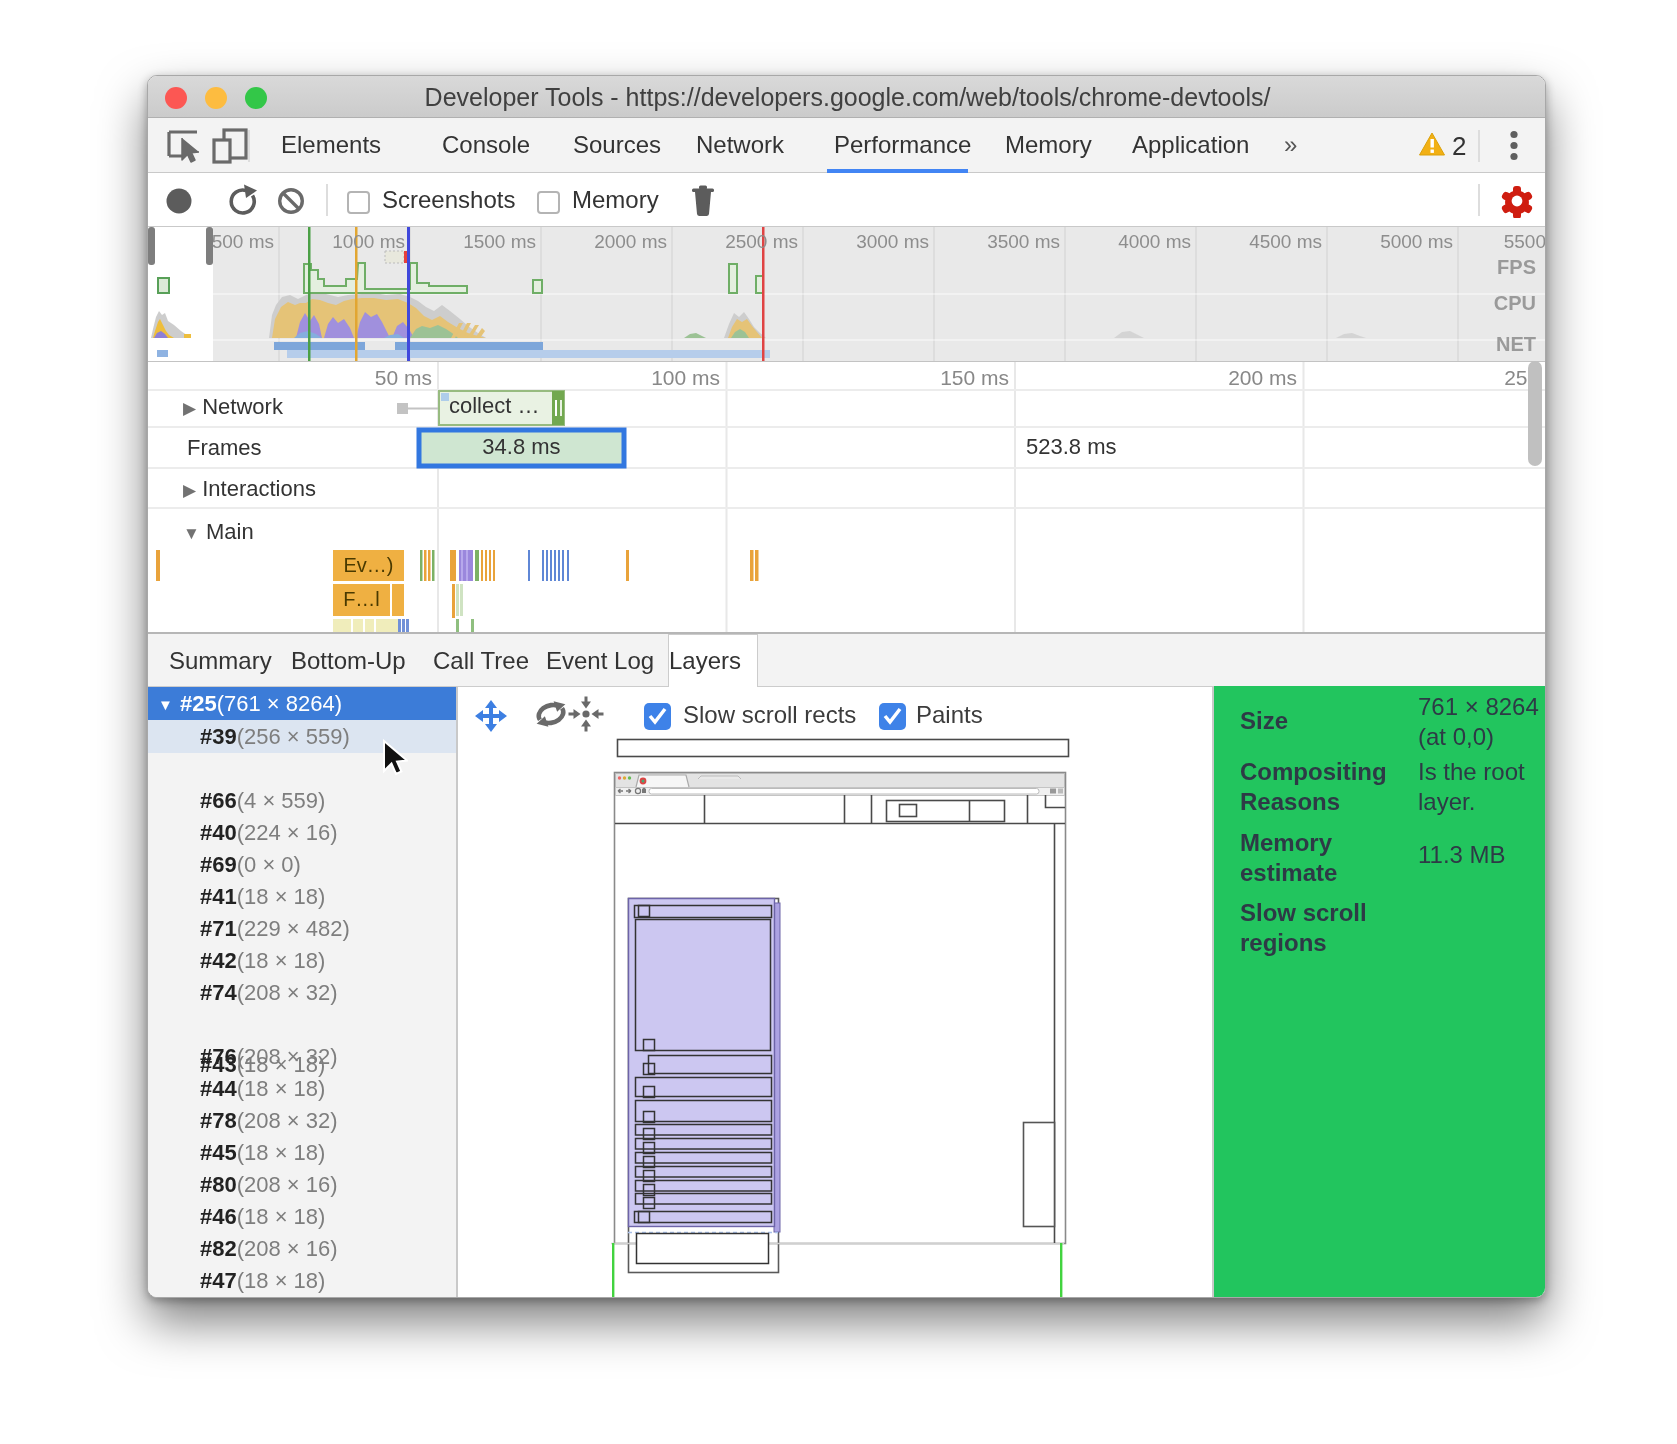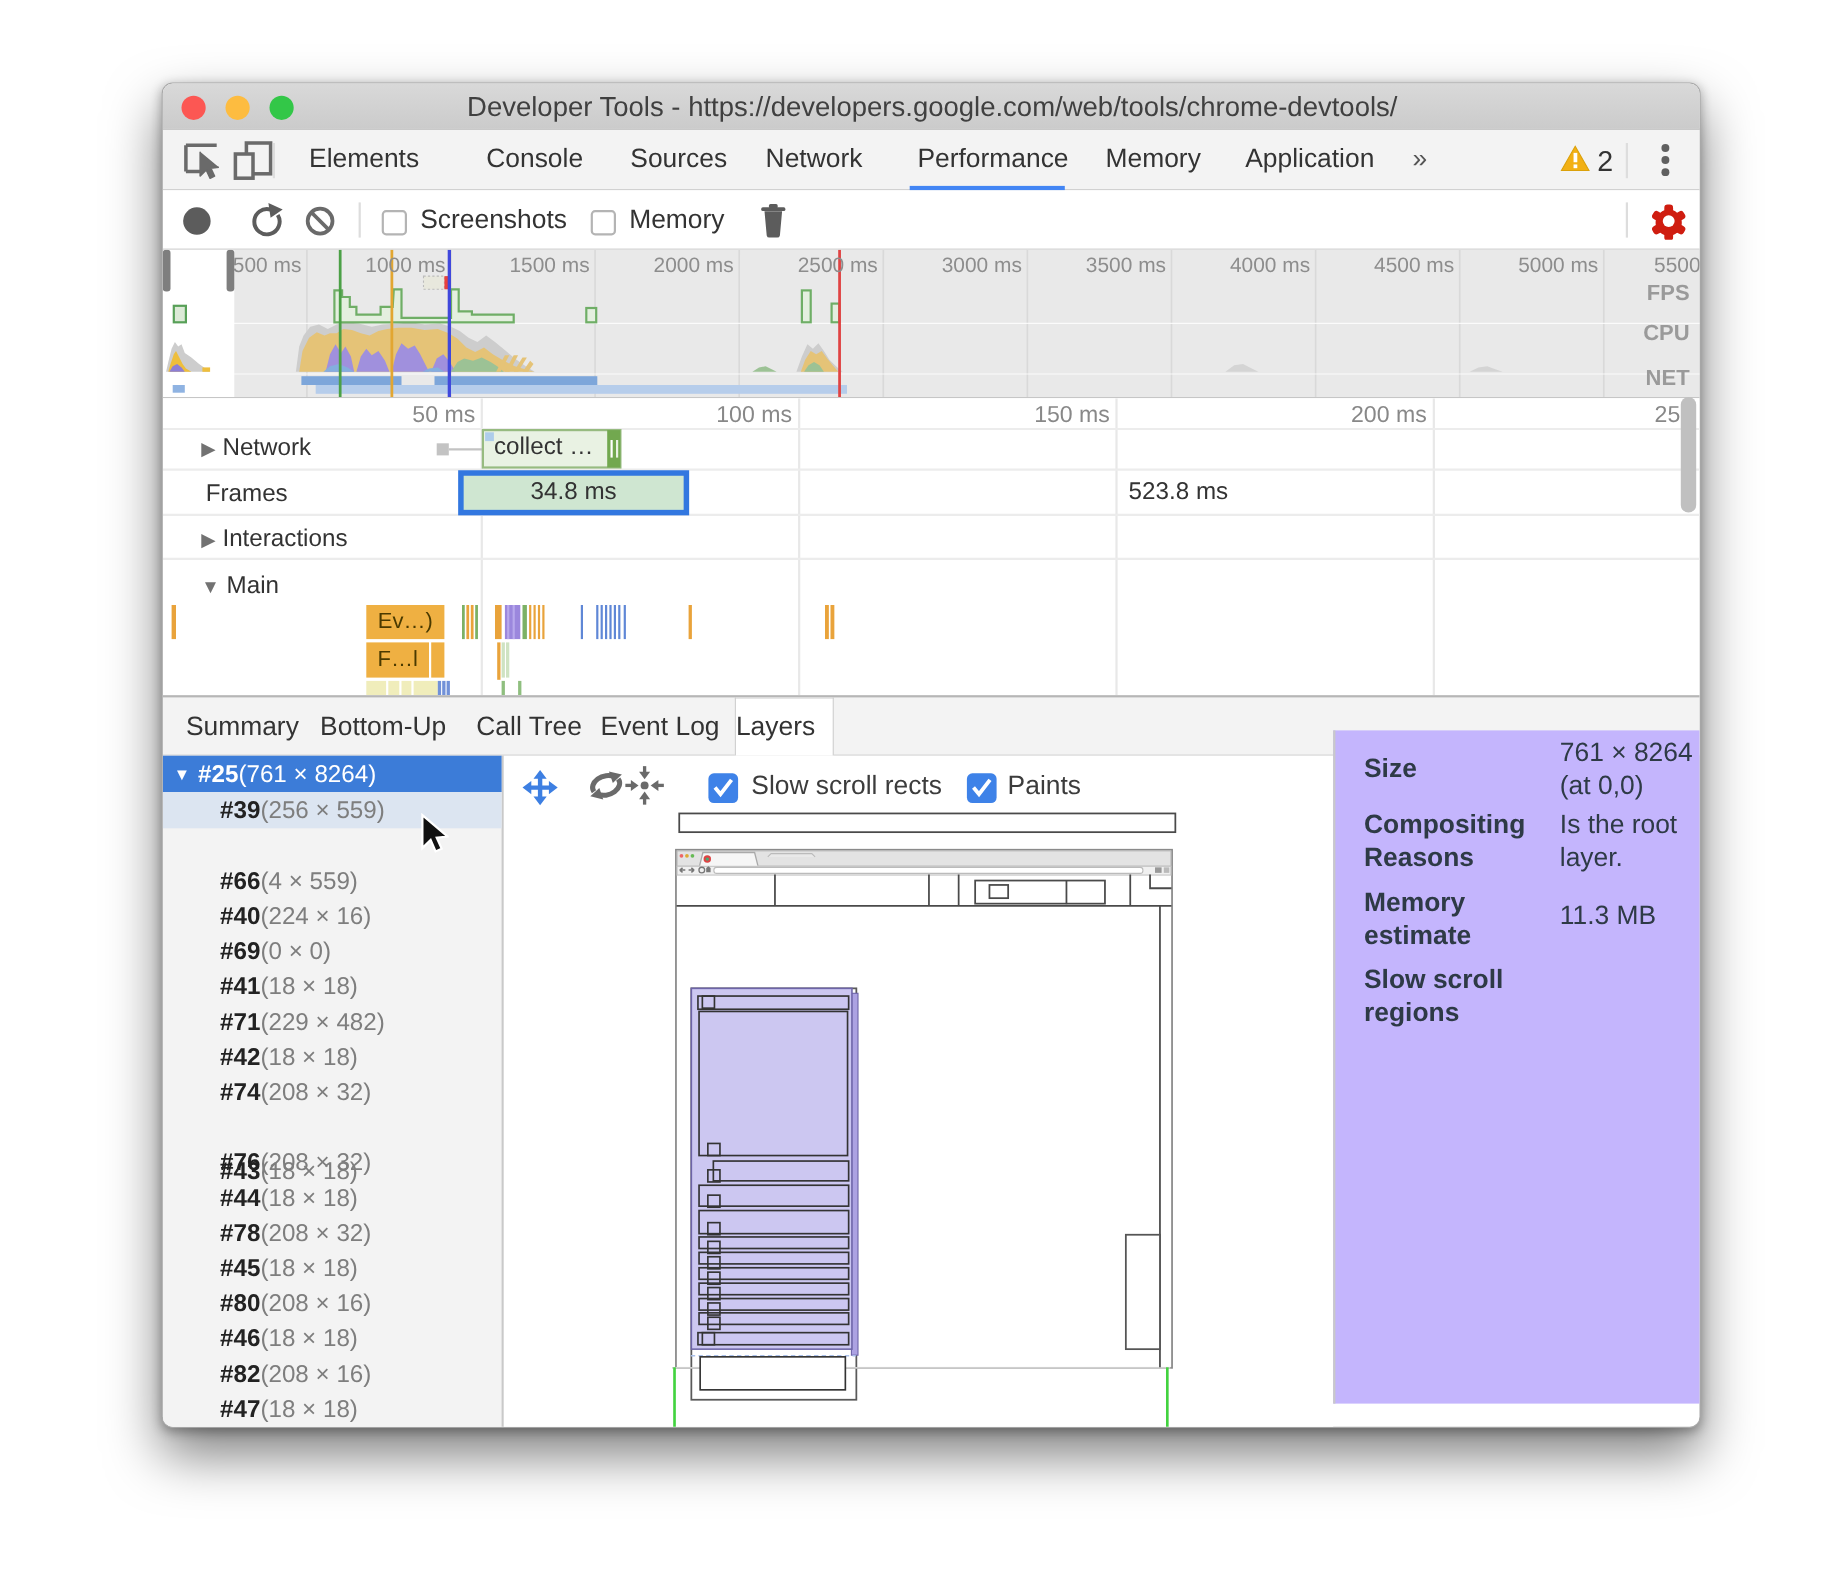--- a/index.html
+++ b/index.html
@@ -38,21 +38,21 @@
 #btabs { left:0; top:556px; width:1399px; height:55px; background:#f3f3f3; border-top:2px solid #b6b6b6; border-bottom:1px solid #cccccc; }
 .btab { top:559px; height:51px; line-height:51px; font-size:24px; color:#333; }
 #layerstab { left:520px; top:558px; width:90px; height:53px; background:#fff;
   border:1px solid #ccc; border-bottom:none; text-align:left; line-height:51px; font-size:24px; color:#333; }
 
 #treepane { left:0; top:611px; width:310px; height:612px; background:#f3f3f3; border-right:2px solid #c9c9c9; }
 .trow { left:0; width:308px; height:33px; line-height:33px; font-size:22px; color:#222; white-space:nowrap; }
 .trow .dim { color:#7e7e7e; font-weight:normal; }
 .trow b { font-weight:bold; }
 #canvaspane { left:310px; top:611px; width:754px; height:612px; background:#fff; }
-#rightpane { left:1064px; top:588px; width:335px; height:612px; background:#c4b5fd; border-left:2px solid #c9c9c9;text-align:right; }
+#rightpane { left:1064px; top:610px; width:335px; height:612px; background:#22c55e; border-left:2px solid #c9c9c9;text-align:right; }
 .rp { font-size:24px; color:#2e3a46; height:30px; line-height:30px; white-space:nowrap; }
 .rpb { font-weight:bold; }
 </style>
 </head>
 <body>
 <div id="stage">
 <div id="win">
   <div id="titlebar" class="abs">
     <div class="abs tl" style="left:17px; background:#fc5753;"></div>
     <div class="abs tl" style="left:57px; background:#fdbc40;"></div>

